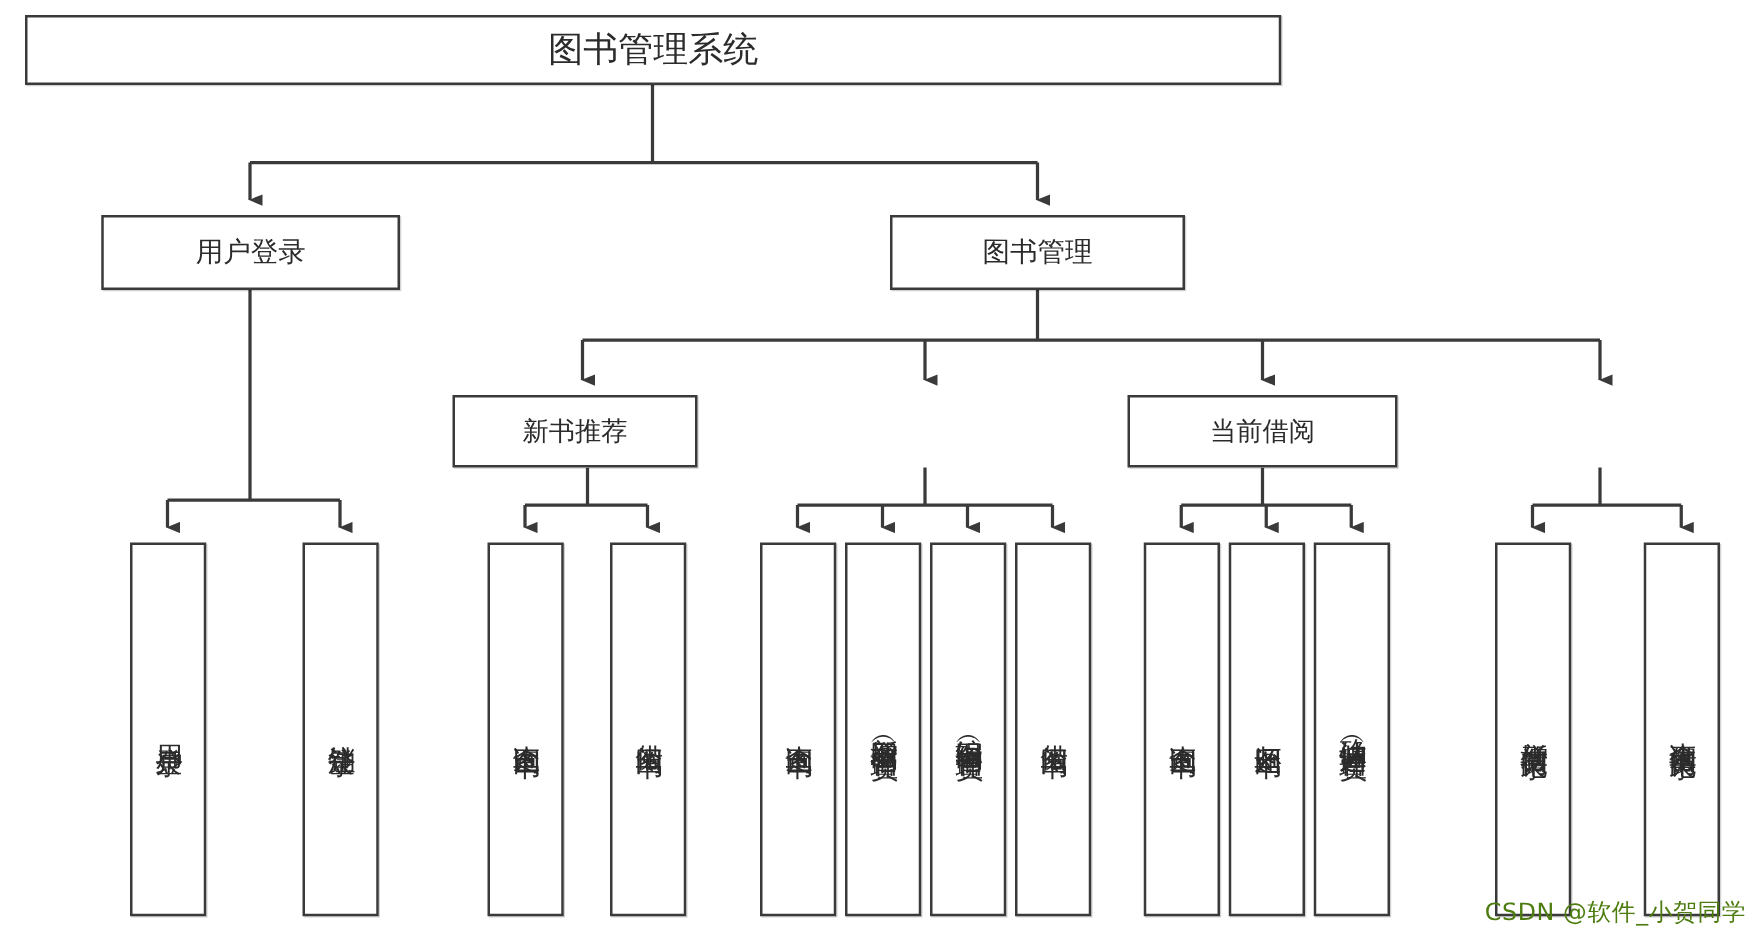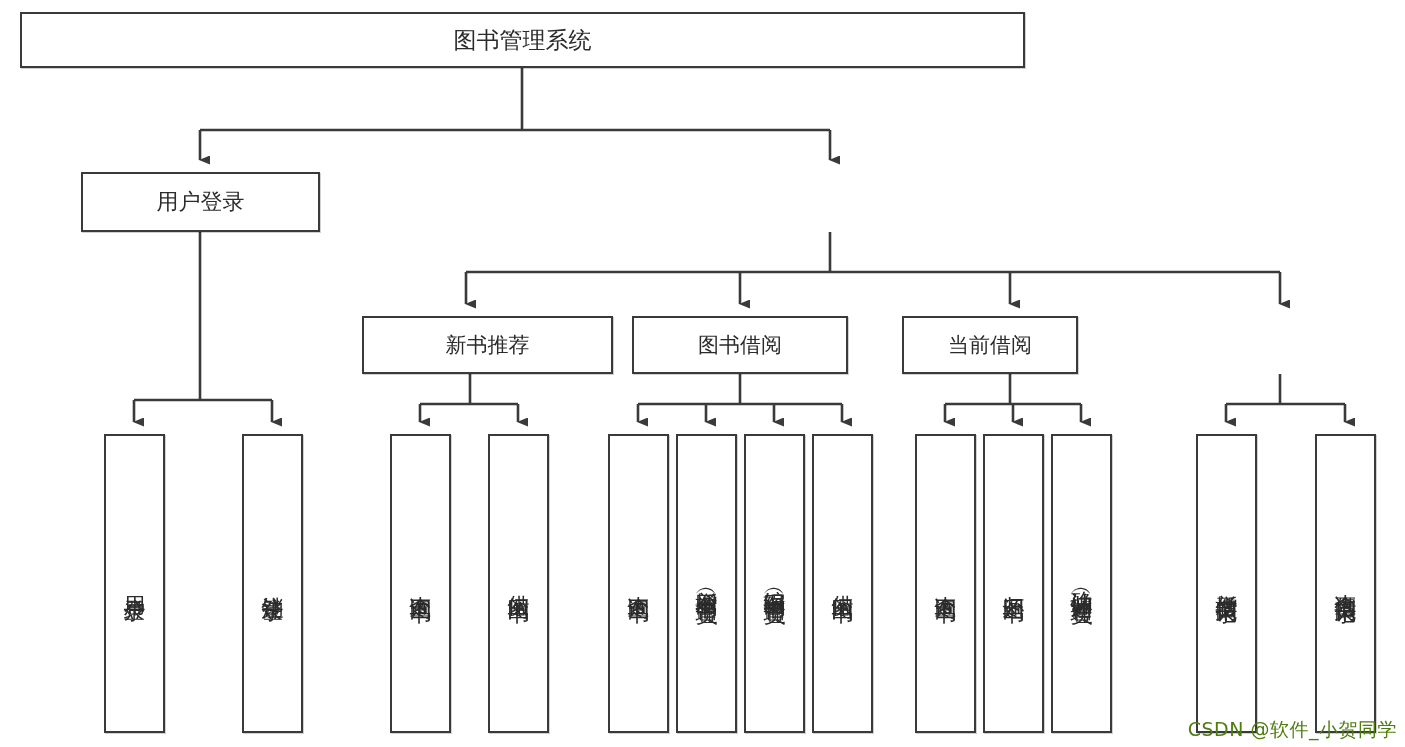--- a/index.html
+++ b/index.html
@@ -30,21 +30,21 @@
     box-sizing: border-box;
     background: #ffffff;
     border: 2.5px solid #3a3a3a;
     display: flex;
     align-items: center;
     justify-content: center;
     color: #2b2b2b;
     box-shadow: 1px 1px 0 rgba(0,0,0,0.18);
   }
   .node.root {
-    font-size: 23px;
+    font-size: 28px;
   }
   .node.level1 {
     font-size: 22px;
   }
   .node.level2 {
     font-size: 21px;
   }
   .node.leaf {
     border-width: 2.5px;
   }
@@ -125,30 +125,30 @@
   </svg>
 
   <div class="node root" style="left:20px; top:12px; width:1005px; height:56px;">
     <span>图书管理系统</span>
   </div>
 
   <div class="node level1" style="left:81px; top:172px; width:239px; height:60px;">
     <span>用户登录</span>
   </div>
 
-
-  <div class="node level2" style="left:362px; top:316px; width:251px; height:58px;">
+  <div class="node level1" style="left:712px; top:172px; width:236px; height:60px;">
+    <span>图书管理</span>
+  </div>
+
+  <div class="node level2" style="left:362px; top:316px; width:196px; height:58px;">
     <span>新书推荐</span>
   </div>
 
-  <div class="node level2" style="left:632px; top:316px; width:216px; height:58px;">
-    <span>图书借阅</span>
-  </div>
-
-  <div class="node level2" style="left:902px; top:316px; width:176px; height:58px;">
+
+  <div class="node level2" style="left:902px; top:316px; width:216px; height:58px;">
     <span>当前借阅</span>
   </div>
 
 
   <div class="node leaf" style="left:104px; top:434px; width:61px; height:299px;">
     <span class="leaf-label">用户登录</span>
   </div>
 
   <div class="node leaf" style="left:242px; top:434px; width:61px; height:299px;">
     <span class="leaf-label">注销登录</span>

